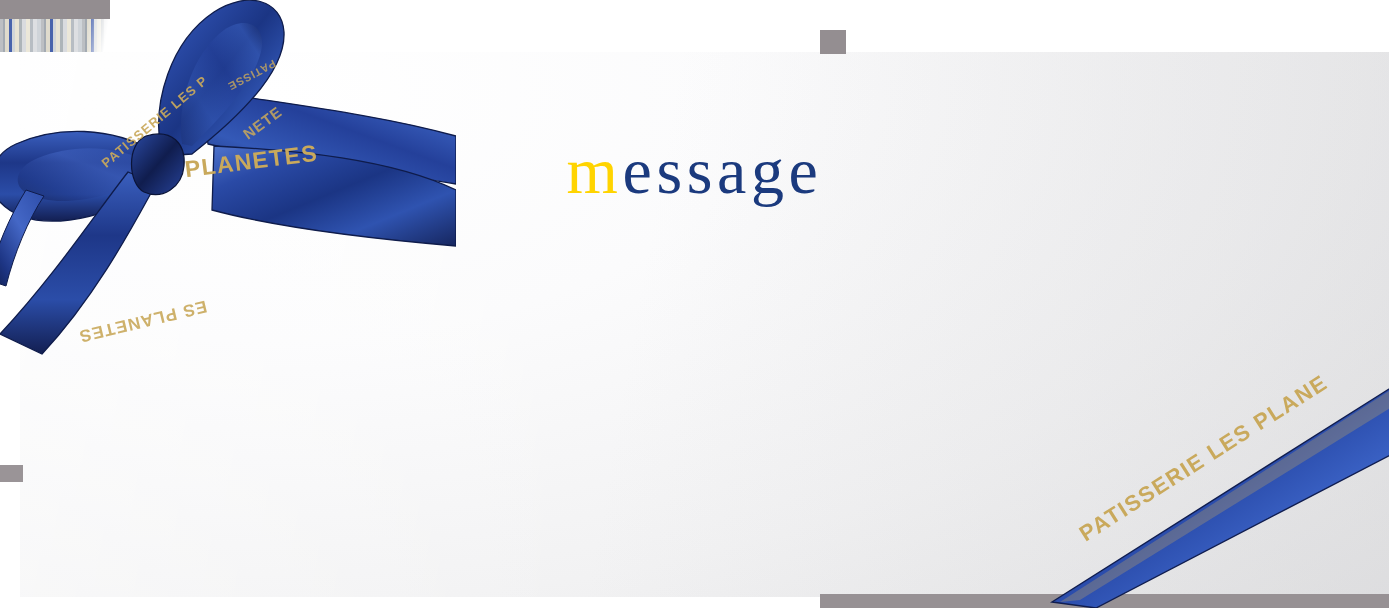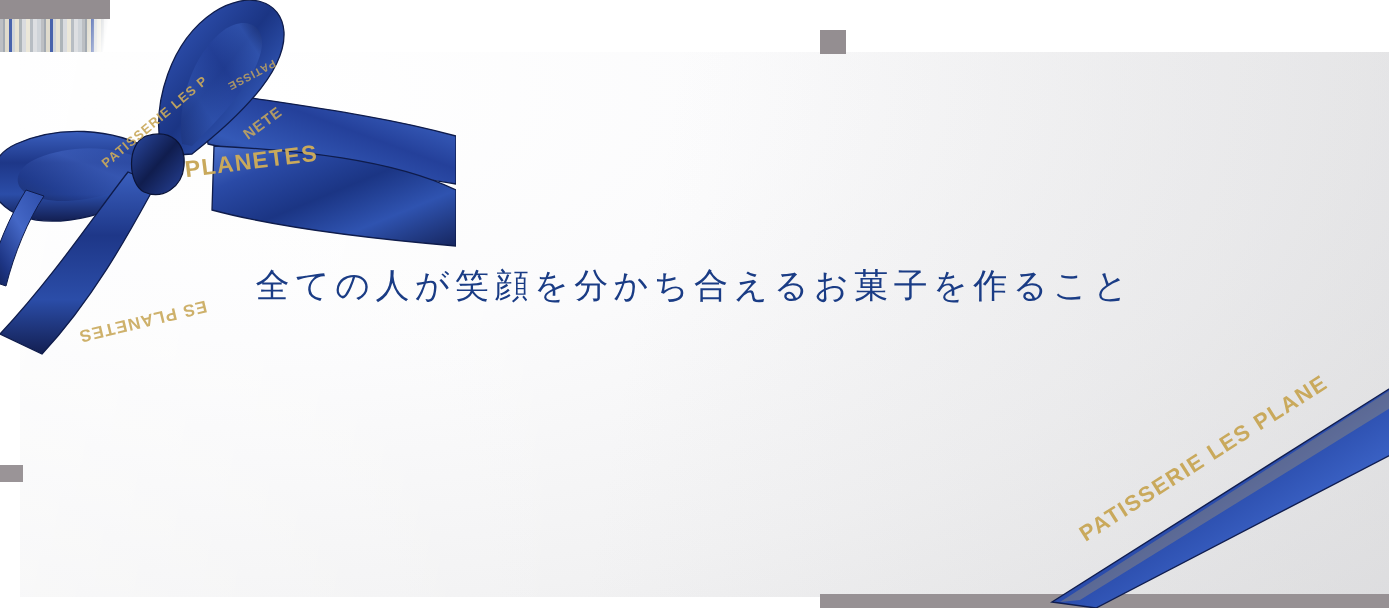--- a/index.html
+++ b/index.html
@@ -236,18 +236,20 @@
       </linearGradient>
       <path id="tp6" d="M330,60 L70,226"></path>
     </defs>
     <path d="M400,10 L400,78 L96,236 L52,230 Z" fill="url(#satE)" stroke="#101d4f" stroke-width="1.4"></path>
     <path d="M400,12 L400,30 L80,228 L60,230 Z" fill="#c9a95c" opacity="0.30"></path>
     <text fill="#c9a95c" font-family="'Liberation Sans','DejaVu Sans',sans-serif" font-weight="700" font-size="22" letter-spacing="1.6" transform="rotate(180 200 120)">
       <textPath href="#tp6" startOffset="6%">PATISSERIE LES PLANETES</textPath>
     </text>
   </svg>
 
+  <div id="title">
+    <span class="first">m</span><span class="rest">essage</span>
+  </div>
 
   <div id="message">
-    <span class="line">全ての人が笑顔を分かち合えるお菓子を作ること</span>
   </div>
 
 </div>
 
 </body></html>

